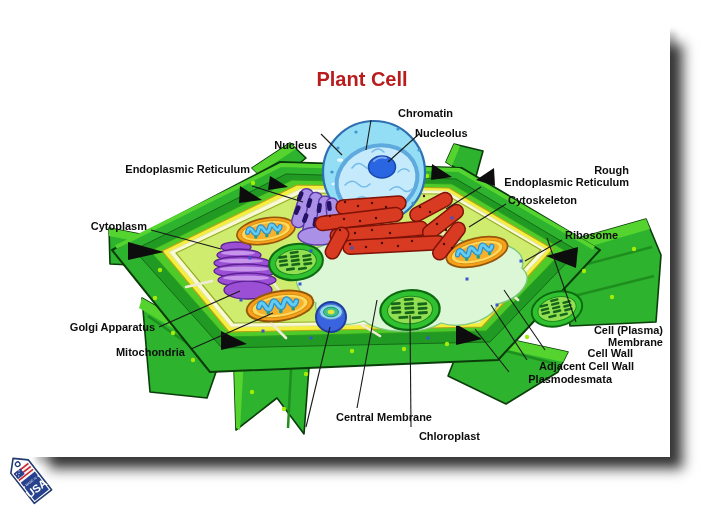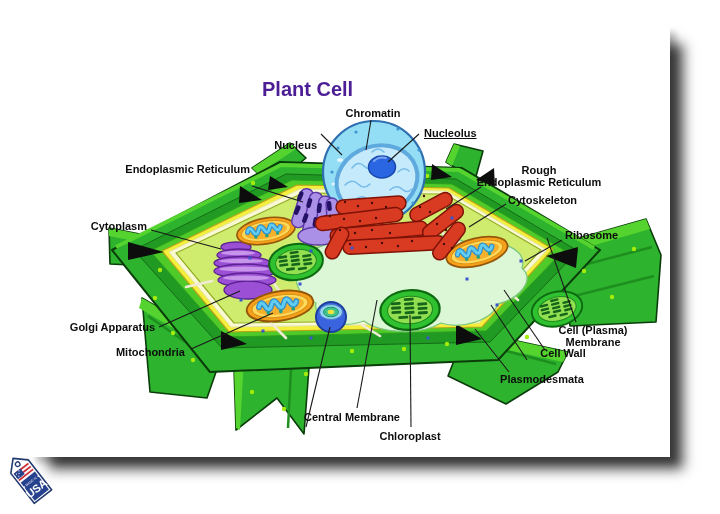--- a/index.html
+++ b/index.html
@@ -1,25 +1,25 @@
 <!DOCTYPE html>
 <html><head>
 <meta charset="utf-8">
 <style>
   html,body{margin:0;padding:0;background:#ffffff;}
   #stage{position:relative;width:720px;height:514px;background:#ffffff;overflow:hidden;
          font-family:"Liberation Sans",sans-serif;}
   #poster{position:absolute;left:30px;top:26px;width:640px;height:431px;background:#ffffff;
           box-shadow:16px 15px 12px -3px rgba(15,15,15,0.78), 6px 6px 6px rgba(0,0,0,0.22);}
   #poster svg{position:absolute;left:0;top:0;}
-  .ttl{position:absolute;left:232px;top:42px;width:200px;text-align:left;
-       font:700 20px/22px "Liberation Sans",sans-serif;color:#4c1d95;margin-top:10px;}
+  .ttl{position:absolute;left:232px;top:42px;width:200px;text-align:center;
+       font:700 20px/22px "Liberation Sans",sans-serif;color:#b91c1c;}
   .lbl{position:absolute;font:700 11px/12px "Liberation Sans",sans-serif;color:#0d0d0d;white-space:nowrap;}
   .lbl span{display:block;}
-  .ra{text-align:right;} .ca{text-align:center;} .la{text-align:left;}
+  .ra{text-align:right;} .ca{text-align:right;} .la{text-align:left;}
   #badge{position:absolute;left:0px;top:446px;}
 </style>
 </head>
 <body>
 
 <div id="stage">
   <div id="poster">
 
     <svg width="640" height="431" viewBox="30 26 640 431">
       <defs>
@@ -300,21 +300,21 @@
         <path d="M545,350 L504,290"></path>
         <path d="M527,360 L491,305"></path>
         <path d="M509,372 L475,329"></path>
       </g>
     </svg>
 
     <div class="ttl">Plant Cell</div>
 
     <div class="lbl ca" style="left:263px;top:81px;width:160px;">Chromatin</div>
     <div class="lbl ra" style="left:137px;top:113px;width:150px;">Nucleus</div>
-    <div class="lbl la" style="left:394px;top:101px;width:150px;text-decoration:underline;">Nucleolus</div>
+    <div class="lbl la" style="left:385px;top:101px;width:150px;">Nucleolus</div>
 
     <div class="lbl ra" style="left:40px;top:137px;width:180px;">
       <span>Endoplasmic Reticulum</span>
     </div>
     <div class="lbl ca" style="left:419px;top:138px;width:180px;">
       <span>Rough</span>
       <span>Endoplasmic Reticulum</span>
     </div>
 
     <div class="lbl la" style="left:478px;top:168px;width:140px;">Cytoskeleton</div>
@@ -325,20 +325,21 @@
     <div class="lbl ra" style="left:35px;top:320px;width:120px;">Mitochondria</div>
 
     <div class="lbl ca" style="left:242px;top:385px;width:160px;">Central Membrane</div>
     <div class="lbl ca" style="left:310px;top:404px;width:140px;">Chloroplast</div>
 
     <div class="lbl ca" style="left:493px;top:298px;width:140px;">
       <span>Cell (Plasma)</span>
       <span>Membrane</span>
     </div>
     <div class="lbl ca" style="left:463px;top:321px;width:140px;">Cell Wall</div>
+    <div class="lbl ca" style="left:464px;top:334px;width:140px;">Adjacent Cell Wall</div>
     <div class="lbl ca" style="left:442px;top:347px;width:140px;">Plasmodesmata</div>
   </div>
 
   <svg id="badge" width="66" height="68" viewBox="0 0 66 68">
     <g transform="rotate(-38 30 34)">
       <path d="M19,17 L30,6.5 L41,17 L41,55 L19,55 Z" fill="#ffffff" stroke="#223a70" stroke-width="1.6" stroke-linejoin="round"></path>
       <circle cx="30" cy="14" r="2.3" fill="#ffffff" stroke="#223a70" stroke-width="1.3"></circle>
       <g>
         <rect x="21" y="19" width="18" height="1.9" fill="#cc2b33"></rect>
         <rect x="21" y="20.9" width="18" height="1.9" fill="#f5f5f5"></rect>

